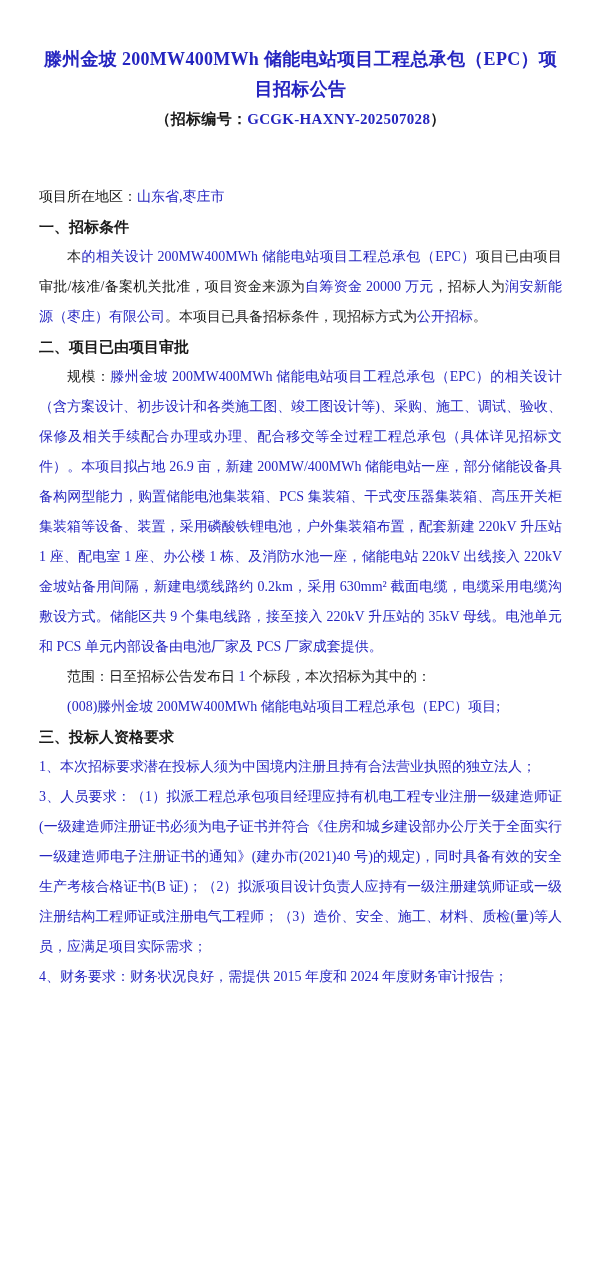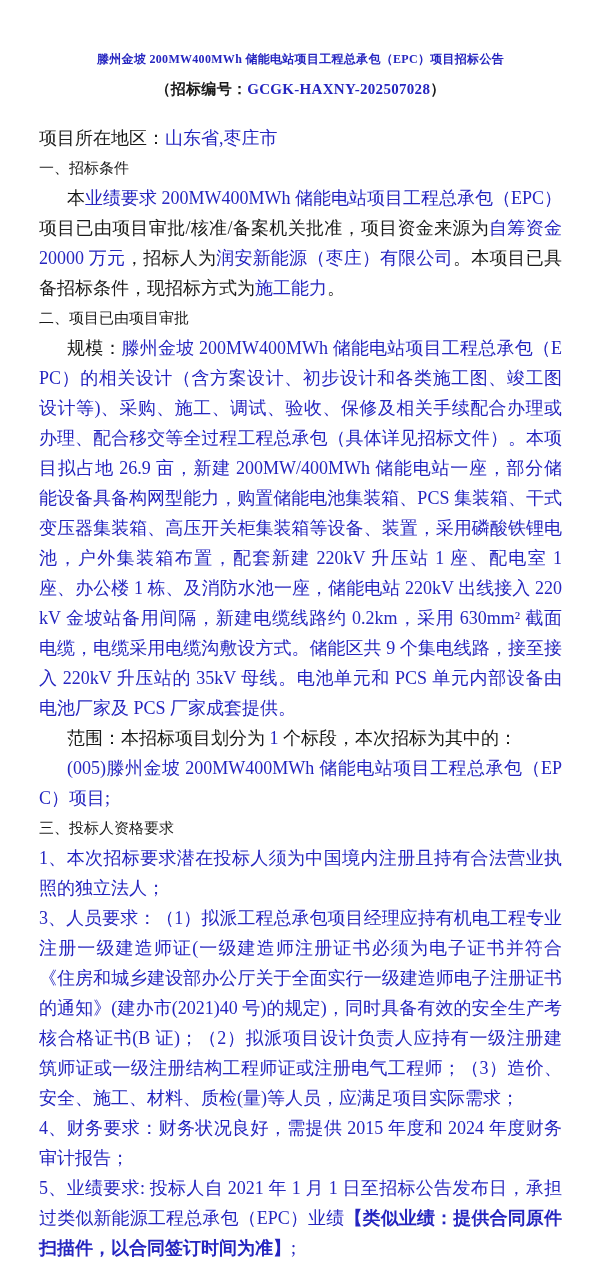--- a/index.html
+++ b/index.html
@@ -15,41 +15,41 @@
     background:var(--bg);
     font-family:"Liberation Serif","DejaVu Serif",serif;
     color:var(--black);
     -webkit-font-smoothing:antialiased;
   }
   .doc{
     padding:44px 39px 8px 39px;
   }
   .title{
     text-align:center;
-    font-size:12px;
+    font-size:18px;
     font-weight:bold;
     line-height:30px;
     letter-spacing:0.3px;
   }
   .subtitle{
     text-align:center;
     font-size:15px;
     font-weight:bold;
     line-height:30px;
-    margin-bottom:19px;
+    margin-bottom:48px;
     letter-spacing:0.3px;
   }
   .heading{
     font-size:15px;
-    font-weight:normal;
+    font-weight:bold;
     line-height:30px;
     color:var(--black);
   }
   .para{
-    font-size:18px;
+    font-size:14px;
     line-height:30px;
     text-align:justify;
     word-break:break-all;
   }
   .para.indent{ text-indent:28px; }
   .blue{ color:var(--blue); }
   .black{ color:var(--black); }
   .bold{ font-weight:bold; }
 </style>
 </head>
@@ -58,25 +58,24 @@
 <div class="doc">
   <div class="title blue">
     <span>滕州金坡 200MW400MWh 储能电站项目工程总承包（EPC）项目招标公告</span>
   </div>
   <div class="subtitle">
     <span class="black">（招标编号：</span><span class="blue">GCGK-HAXNY-202507028</span><span class="black">）</span>
   </div>
   <div>
       <div class="para"><span class="black">项目所在地区：</span><span class="blue">山东省,枣庄市</span></div>
       <div class="heading"><span class="black">一、招标条件</span></div>
-      <div class="para indent"><span class="black">本</span><span class="blue">业绩要求 200MW400MWh 储能电站项目工程总承包（EPC）</span><span class="black">项目已由项目审批/核准/备案机关批准，项目资金来源为</span><span class="blue">自筹资金 20000 万元</span><span class="black">，招标人为</span><span class="blue">润安新能源（枣庄）有限公司</span><span class="black">。本项目已具备招标条件，现招标方式为</span><span class="blue">施工能力</span><span class="black">。</span></div>
+      <div class="para indent"><span class="black">本</span><span class="blue">的相关设计 200MW400MWh 储能电站项目工程总承包（EPC）</span><span class="black">项目已由项目审批/核准/备案机关批准，项目资金来源为</span><span class="blue">自筹资金 20000 万元</span><span class="black">，招标人为</span><span class="blue">润安新能源（枣庄）有限公司</span><span class="black">。本项目已具备招标条件，现招标方式为</span><span class="blue">公开招标</span><span class="black">。</span></div>
       <div class="heading"><span class="black">二、项目已由项目审批</span></div>
       <div class="para indent"><span class="black">规模：</span><span class="blue">滕州金坡 200MW400MWh 储能电站项目工程总承包（EPC）的相关设计（含方案设计、初步设计和各类施工图、竣工图设计等)、采购、施工、调试、验收、保修及相关手续配合办理或办理、配合移交等全过程工程总承包（具体详见招标文件）。本项目拟占地 26.9 亩，新建 200MW/400MWh 储能电站一座，部分储能设备具备构网型能力，购置储能电池集装箱、PCS 集装箱、干式变压器集装箱、高压开关柜集装箱等设备、装置，采用磷酸铁锂电池，户外集装箱布置，配套新建 220kV 升压站 1 座、配电室 1 座、办公楼 1 栋、及消防水池一座，储能电站 220kV 出线接入 220kV 金坡站备用间隔，新建电缆线路约 0.2km，采用 630mm² 截面电缆，电缆采用电缆沟敷设方式。储能区共 9 个集电线路，接至接入 220kV 升压站的 35kV 母线。电池单元和 PCS 单元内部设备由电池厂家及 PCS 厂家成套提供。</span></div>
-      <div class="para indent"><span class="black">范围：本招标项目划分为 </span><span class="blue">1</span><span class="black"> 个标段，本次招标为其中的：</span></div>
-      <div class="para indent"><span class="blue">(005)滕州金坡 200MW400MWh 储能电站项目工程总承包（EPC）项目;</span></div>
+      <div class="para indent"><span class="black">范围：日至招标公告发布日 </span><span class="blue">1</span><span class="black"> 个标段，本次招标为其中的：</span></div>
+      <div class="para indent"><span class="blue">(008)滕州金坡 200MW400MWh 储能电站项目工程总承包（EPC）项目;</span></div>
       <div class="heading"><span class="black">三、投标人资格要求</span></div>
       <div class="para"><span class="blue">1、本次招标要求潜在投标人须为中国境内注册且持有合法营业执照的独立法人；</span></div>
       <div class="para"><span class="blue">3、人员要求：（1）拟派工程总承包项目经理应持有机电工程专业注册一级建造师证(一级建造师注册证书必须为电子证书并符合《住房和城乡建设部办公厅关于全面实行一级建造师电子注册证书的通知》(建办市(2021)40 号)的规定)，同时具备有效的安全生产考核合格证书(B 证)；（2）拟派项目设计负责人应持有一级注册建筑师证或一级注册结构工程师证或注册电气工程师；（3）造价、安全、施工、材料、质检(量)等人员，应满足项目实际需求；</span></div>
       <div class="para"><span class="blue">4、财务要求：财务状况良好，需提供 2015 年度和 2024 年度财务审计报告；</span></div>
-      <div class="para"><span class="blue">5、业绩要求: 投标人自 2021 年 1 月 1 日至招标公告发布日，承担过类似新能源工程总承包（EPC）业绩</span><span class="blue bold">【类似业绩：提供合同原件扫描件，以合同签订时间为准】</span><span class="blue">;</span></div>
       <div class="para"></div>
     </div>
 </div>
 
 </body></html>

